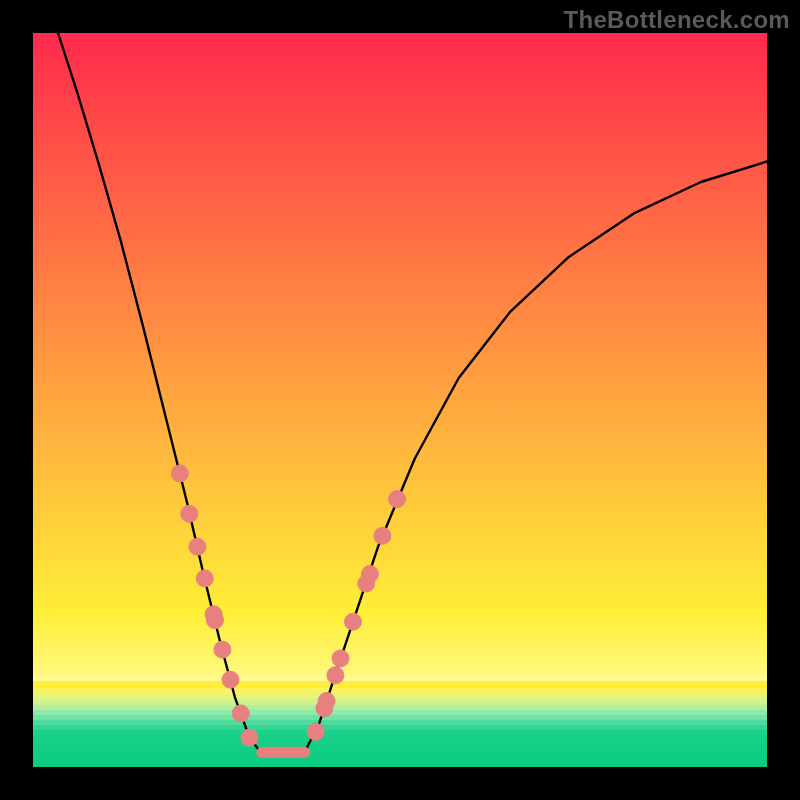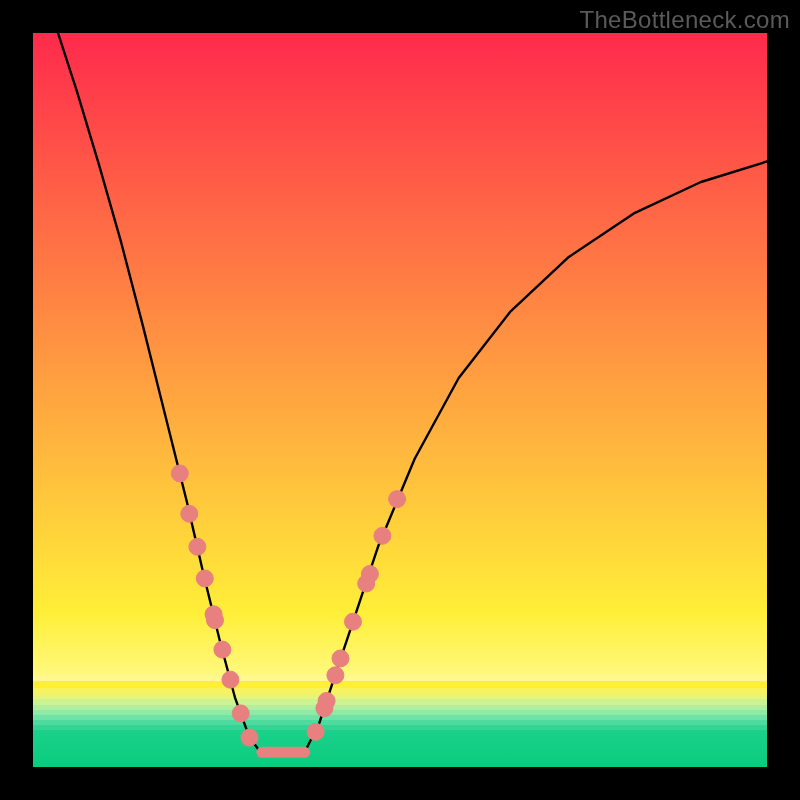--- a/index.html
+++ b/index.html
@@ -36,21 +36,21 @@
     position: absolute;
     left: 0;
     width: 100%;
   }
   .watermark {
     position: absolute;
     top: 6px;
     right: 10px;
     color: #5a5a5a;
     font-size: 24px;
-    font-weight: 400;
+    font-weight: 700;
     letter-spacing: 0.3px;
   }
   svg.overlay {
     position: absolute;
     left: 0;
     top: 0;
     width: 100%;
     height: 100%;
   }
   .curve {

